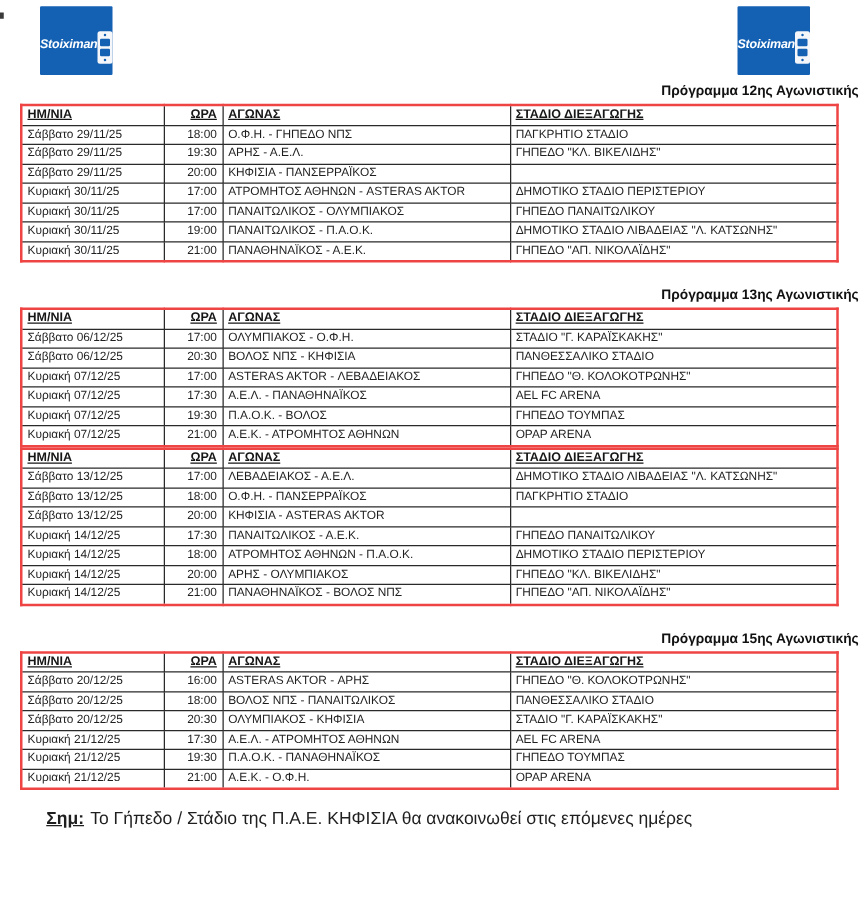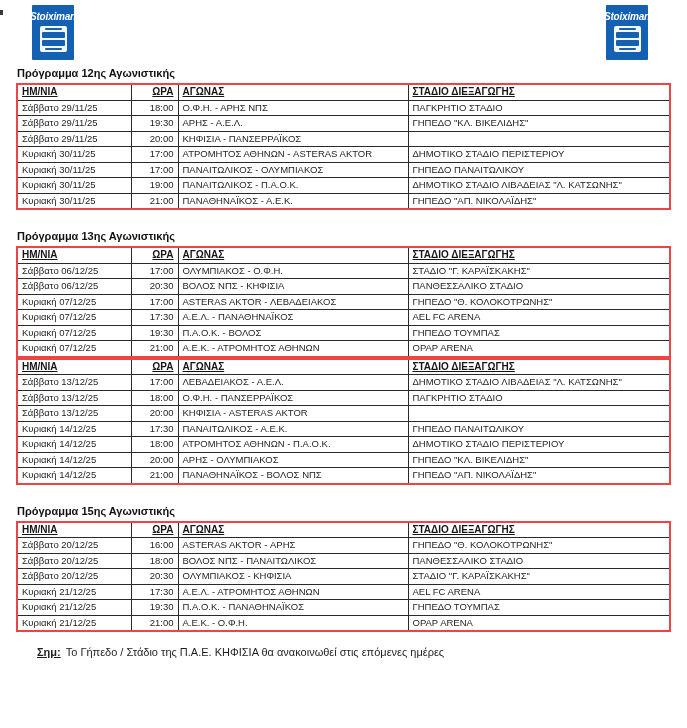--- a/index.html
+++ b/index.html
@@ -16,44 +16,44 @@
     position: absolute; left: 0; top: 10px;
     width: 3px; height: 5px; background: #3a3a3a;
   }
   
   .logos-row {
     display: flex; justify-content: space-between;
     padding: 5px 39px 0 32px;
     height: 60px;
   }
   .logo {
-    width: 42px; height: 55px;
+    width: 58px; height: 55px;
     background: var(--brand-blue, #1461b4);
     border-radius: 1px;
-    display: flex; flex-direction: column; align-items: center;
+    display: flex; align-items: center;
     padding-top: 6px;
   }
   .logo-script {
     color: #fff; font-style: italic; font-weight: bold;
     font-size: 10px; line-height: 11px; letter-spacing: -0.2px;
     white-space: nowrap;
   }
   .logo-emblem {
     margin-top: 4px;
     width: 27px; height: 26px;
     background: #f4f6f9;
     border-radius: 2px;
     padding: 2px 2px;
     display: flex; flex-direction: column; justify-content: center; gap: 2px;
   }
   .logo-emblem .bar { background: var(--brand-blue, #1461b4); height: 6px; border-radius: 1px; }
   .logo-emblem .bar.thin { height: 2px; margin: 0 3px; }
   
   .section-title {
-    text-align: left; font-weight: bold; font-size: 11px;
+    text-align: right; font-weight: bold; font-size: 11px;
     color: #111; margin: 20px 0 3px 0; line-height: 13px; padding-left: 17px;
   }
   .section:first-child .section-title { margin-top: 7px; }
   table.schedule {
     width: 653px; margin: 0 auto;
     border-collapse: collapse; table-layout: fixed;
     border: 2px solid #ef4444;
   }
   table.schedule th, table.schedule td {
     border: 1px solid #2a2a2a;
@@ -64,21 +64,21 @@
     text-align: left;
   }
   table.schedule th {
     font-weight: bold; text-decoration: underline; color: #161616;
     font-size: 10px;
   }
   table.schedule .c-time { text-align: right; }
   
   .note {
     margin: 14px 0 0 37px;
-    font-size: 11px; color: #1f1f1f;
+    font-size: 14px; color: #1f1f1f;
   }
   .note-prefix { font-weight: bold; text-decoration: underline; margin-right: 5px; }
 </style>
 </head>
 <body>
 
 <div class="page">
 
   <div class="artifact"></div>
 
@@ -118,21 +118,21 @@
               <th class="c-date">ΗΜ/ΝΙΑ</th>
               <th class="c-time">ΩΡΑ</th>
               <th class="c-match">ΑΓΩΝΑΣ</th>
               <th class="c-venue">ΣΤΑΔΙΟ ΔΙΕΞΑΓΩΓΗΣ</th>
             </tr>
           </thead>
           <tbody>
             <tr>
               <td class="c-date">Σάββατο 29/11/25</td>
               <td class="c-time">18:00</td>
-              <td class="c-match">Ο.Φ.Η. - ΑΡΗΣ ΝΠΣ</td>
+              <td class="c-match">Ο.Φ.Η. - ΓΗΠΕΔΟ ΝΠΣ</td>
               <td class="c-venue">ΠΑΓΚΡΗΤΙΟ ΣΤΑΔΙΟ</td>
             </tr>
             <tr>
               <td class="c-date">Σάββατο 29/11/25</td>
               <td class="c-time">19:30</td>
               <td class="c-match">ΑΡΗΣ - Α.Ε.Λ.</td>
               <td class="c-venue">ΓΗΠΕΔΟ "ΚΛ. ΒΙΚΕΛΙΔΗΣ"</td>
             </tr>
             <tr>
               <td class="c-date">Σάββατο 29/11/25</td>

